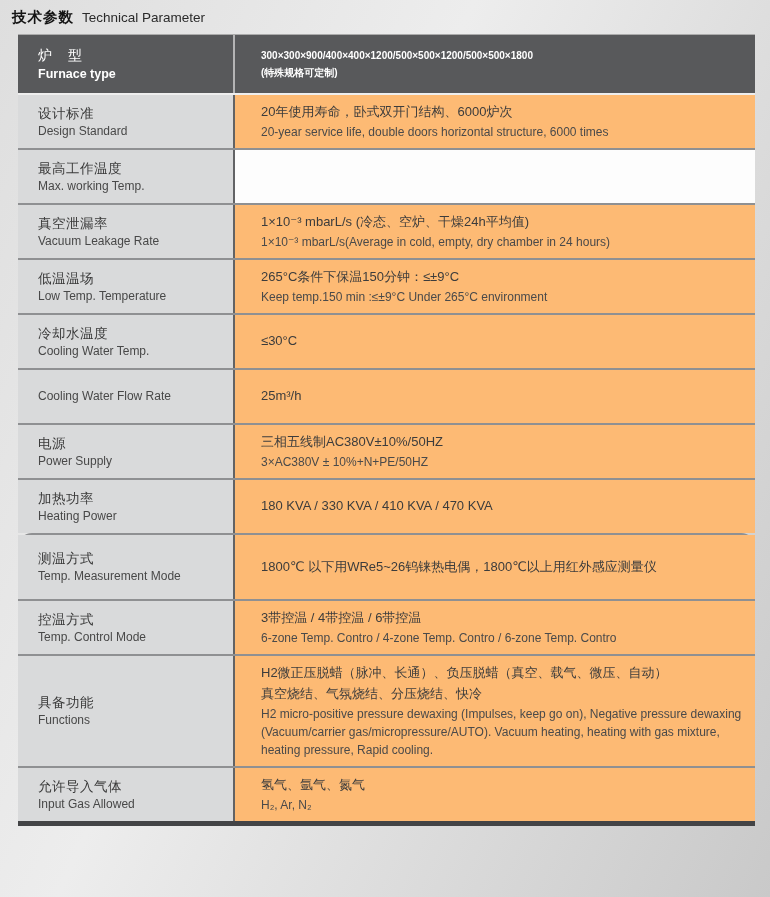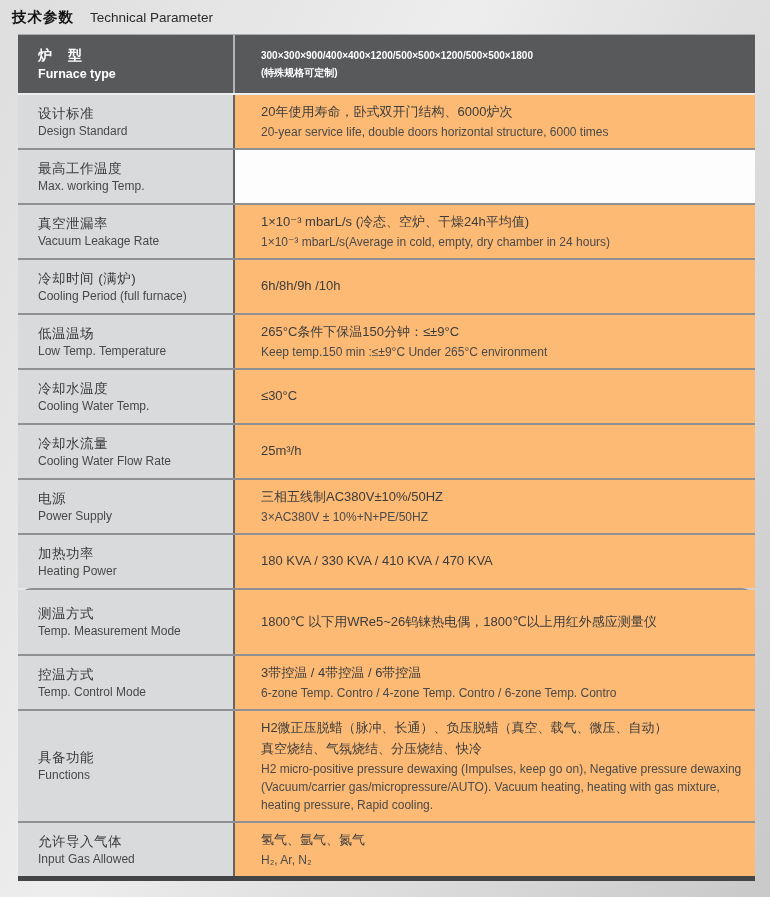--- a/index.html
+++ b/index.html
@@ -8,21 +8,21 @@
     width: 770px; height: 897px;
     overflow: hidden;
     font-family: "Liberation Sans", "DejaVu Sans", sans-serif;
     background: linear-gradient(115deg, #dedede 0%, #ededed 40%, #d8d8d8 75%, #c9c9c9 100%);
   }
   .page { padding: 6px 10px 0 10px; }
 
   
   .page-title { margin: 2px 0 7px 2px; white-space: nowrap; }
   .t-zh { font-size: 14.5px; font-weight: bold; color: #141414; letter-spacing: 1px; }
-  .t-en { font-size: 13.5px; color: #2a2a2a; margin-left: 16px; }
+  .t-en { font-size: 13.5px; color: #2a2a2a; margin-left: 8px; }
 
   
   .spec-table {
     width: 737px;
     margin-left: 8px;
     border-bottom: 5px solid #434446;
     border-top: 1px solid #ababab;
   }
   .row {
     display: flex;
@@ -53,21 +53,21 @@
     padding: 7px 12px 7px 26px;
   }
   .row.header .cell.label  { background: transparent; border-right: 2px solid #b4b4b5; }
   .row.header .cell.value  { background: transparent; }
 
   
   .l-zh { font-size: 13.5px; color: #3a3a3a; line-height: 1.5; letter-spacing: 0.5px; }
   .l-en { font-size: 12px;   color: #484848; line-height: 1.3; }
   .v-zh { font-size: 13px;   color: #3c3c3c; line-height: 1.6; }
   .v-en { font-size: 12px;   color: #4a4a4a; line-height: 1.5; }
-  .row.header .h-zh { font-size: 14px;   font-weight: bold; color: #ffffff; letter-spacing: 1px; line-height: 1.6; }
+  .row.header .h-zh { font-size: 14px;   font-weight: normal; color: #ffffff; letter-spacing: 1px; line-height: 1.6; }
   .row.header .h-en { font-size: 12.5px; font-weight: bold; color: #ffffff; line-height: 1.4; }
   .v-strong { font-size: 10px; font-weight: bold; color: #ffffff; line-height: 1.75; }
   .w-limit { max-width: 482px; }
 </style>
 </head>
 <body>
 
 <div class="page">
 
   <div class="page-title">
@@ -109,29 +109,20 @@
       <div class="cell label">
         <div class="l-zh">真空泄漏率</div>
         <div class="l-en">Vacuum Leakage Rate</div>
       </div>
       <div class="cell value">
         <div class="v-zh">1×10⁻³ mbarL/s (冷态、空炉、干燥24h平均值)</div>
         <div class="v-en">1×10⁻³ mbarL/s(Average in cold, empty, dry chamber in 24 hours)</div>
       </div>
     </div>
 
-    <div class="row">
-      <div class="cell label">
-        <div class="l-zh">冷却时间 (满炉)</div>
-        <div class="l-en">Cooling Period (full furnace)</div>
-      </div>
-      <div class="cell value">
-        <div class="v-zh">6h/8h/9h /10h</div>
-      </div>
-    </div>
 
     <div class="row">
       <div class="cell label">
         <div class="l-zh">低温温场</div>
         <div class="l-en">Low Temp. Temperature</div>
       </div>
       <div class="cell value">
         <div class="v-zh">265°C条件下保温150分钟：≤±9°C</div>
         <div class="v-en">Keep temp.150 min :≤±9°C Under 265°C environment</div>
       </div>
@@ -142,21 +133,20 @@
         <div class="l-zh">冷却水温度</div>
         <div class="l-en">Cooling Water Temp.</div>
       </div>
       <div class="cell value">
         <div class="v-zh">≤30°C</div>
       </div>
     </div>
 
     <div class="row">
       <div class="cell label">
-        <div class="l-zh">冷却水流量</div>
         <div class="l-en">Cooling Water Flow Rate</div>
       </div>
       <div class="cell value">
         <div class="v-zh">25m³/h</div>
       </div>
     </div>
 
     <div class="row">
       <div class="cell label">
         <div class="l-zh">电源</div>

